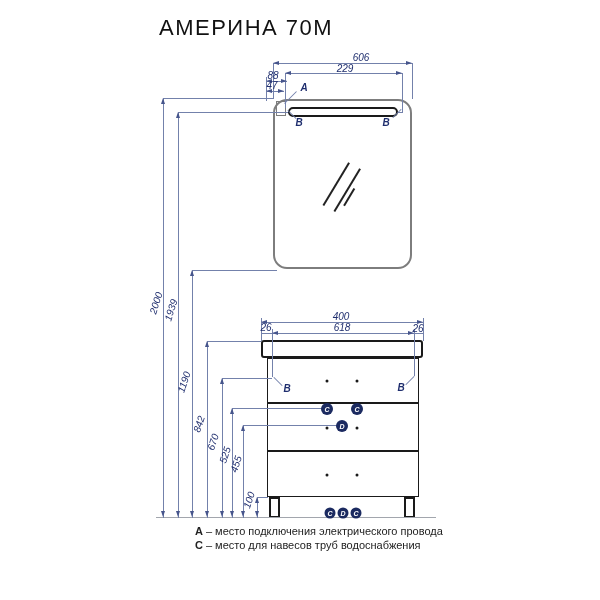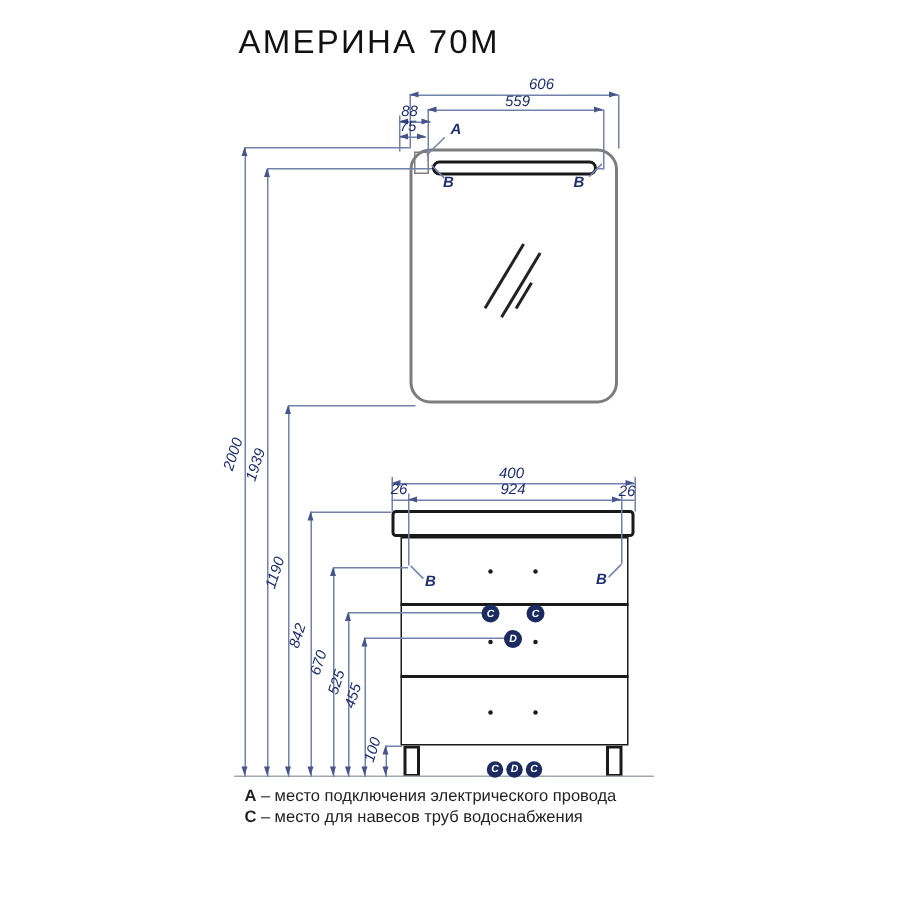--- a/index.html
+++ b/index.html
@@ -33,21 +33,21 @@
   .lead{position:absolute;height:1px;background:var(--dim);transform-origin:center;}
   .badge{position:absolute;background:var(--navy);color:#fff;border-radius:50%;
          display:flex;align-items:center;justify-content:center;
          font:italic bold 7px "Liberation Sans",sans-serif;transform:translate(-50%,-50%);}
   .dot{position:absolute;width:3px;height:3px;border-radius:50%;background:var(--ink);
        transform:translate(-50%,-50%);}
   .shine{position:absolute;height:1.5px;background:#222;transform-origin:center;}
   .title{position:absolute;left:159px;top:15px;font-size:22px;letter-spacing:1.5px;color:#111;
          font-family:"Liberation Sans",sans-serif;}
   .legend{position:absolute;left:163px;top:525px;font-size:11px;color:#222;line-height:13.5px;}
-  .legend .row{white-space:nowrap;}
+  .legend .row{white-space:nowrap;margin-left:32px;}
   .legend b{font-weight:bold;}
   .legend .sep{padding:0 3px;}
 </style>
 </head>
 <body>
 
 <div class="canvas">
 
   <div class="title">АМЕРИНА 70М</div>
 
@@ -128,23 +128,23 @@
   <div class="vl" style="left:266px;top:77px;height:24px;"></div>
   <div class="al" style="left:273px;top:61px;"></div>
   <div class="ar" style="left:406px;top:61px;"></div>
   <div class="al" style="left:285px;top:71px;"></div>
   <div class="ar" style="left:396px;top:71px;"></div>
   <div class="al" style="left:266px;top:79px;"></div>
   <div class="ar" style="left:281px;top:79px;"></div>
   <div class="al" style="left:266px;top:89px;"></div>
   <div class="ar" style="left:278px;top:89px;"></div>
   <div class="lbl" style="left:343px;top:57px;padding-left:36px;">606</div>
-  <div class="lbl" style="left:345px;top:68px;">559</div>
+  <div class="lbl" style="left:345px;top:68px;">229</div>
   <div class="lbl" style="left:273px;top:75px;">88</div>
-  <div class="lbl" style="left:272px;top:85px;">75</div>
+  <div class="lbl" style="left:272px;top:85px;">47</div>
 
   <div class="lead" style="left:282px;top:97px;width:17px;transform:translate(0,0) rotate(-45deg);"></div>
   <div class="mk" style="left:304px;top:87px;">A</div>
 
   <div class="inkbox" style="left:288px;top:107px;width:110px;height:10px;border-radius:6px;"></div>
 
   <div class="lead" style="left:286px;top:114px;width:12px;transform:rotate(45deg);"></div>
   <div class="lead" style="left:391px;top:113px;width:12px;transform:rotate(-45deg);"></div>
   <div class="mk" style="left:299px;top:122px;">B</div>
   <div class="mk" style="left:386px;top:122px;">B</div>
@@ -153,21 +153,21 @@
   <div class="hl" style="left:261px;top:333px;width:162px;"></div>
   <div class="vl" style="left:261px;top:318px;height:23px;"></div>
   <div class="vl" style="left:423px;top:318px;height:23px;"></div>
   <div class="vl" style="left:272px;top:329px;height:48px;"></div>
   <div class="vl" style="left:414px;top:329px;height:47px;"></div>
   <div class="al" style="left:261px;top:320px;"></div>
   <div class="ar" style="left:417px;top:320px;"></div>
   <div class="al" style="left:272px;top:331px;"></div>
   <div class="ar" style="left:408px;top:331px;"></div>
   <div class="lbl" style="left:341px;top:316px;">400</div>
-  <div class="lbl" style="left:342px;top:327px;">924</div>
+  <div class="lbl" style="left:342px;top:327px;">618</div>
   <div class="lbl" style="left:266px;top:327px;">26</div>
   <div class="lbl" style="left:418px;top:328px;">26</div>
 
   <div class="lead" style="left:272px;top:381px;width:12px;transform:rotate(45deg);"></div>
   <div class="lead" style="left:404px;top:380px;width:12px;transform:rotate(-45deg);"></div>
   <div class="mk" style="left:287px;top:388px;">B</div>
   <div class="mk" style="left:401px;top:387px;">B</div>
 
   <div class="dot" style="left:327px;top:381px;"></div>
   <div class="dot" style="left:357px;top:381px;"></div>

